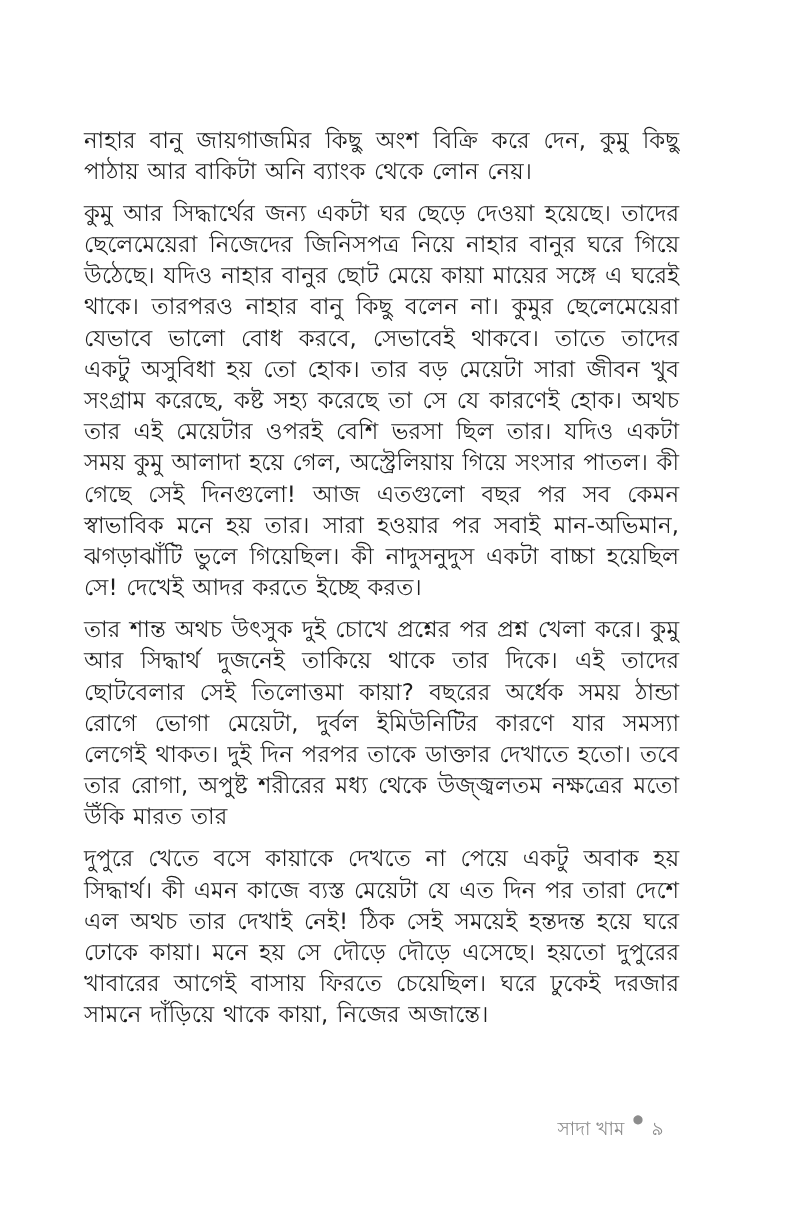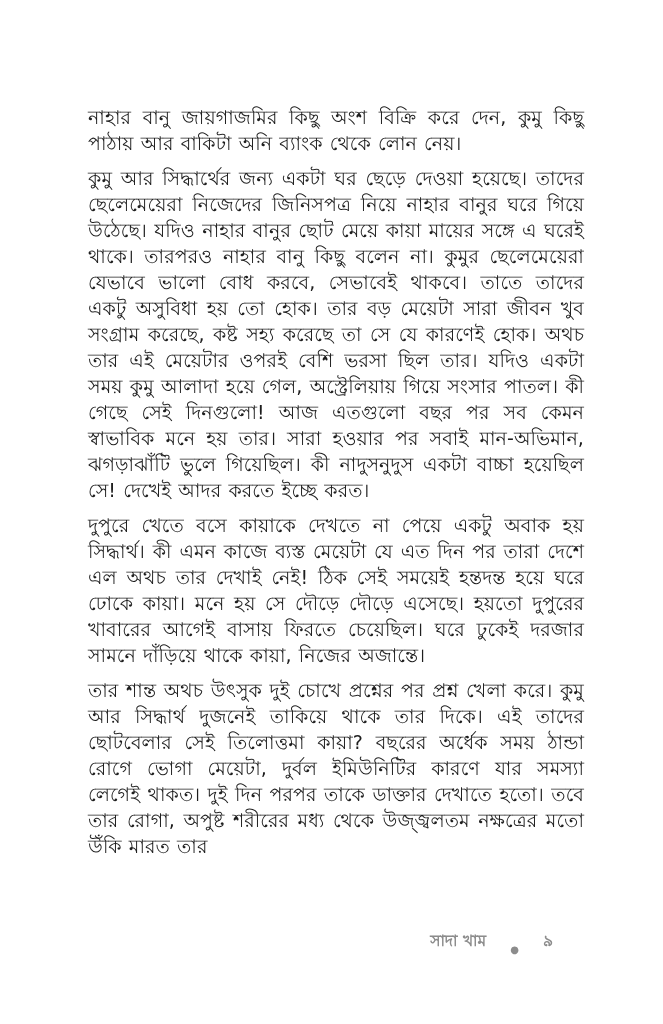--- a/index.html
+++ b/index.html
@@ -18,21 +18,21 @@
     position: absolute;
     top: 0;
     left: 0;
     width: 663px;
     height: 1024px;
     background: #ffffff;
   }
   .text-block {
     position: absolute;
     top: 104px;
-    left: 88px;
+    left: 70px;
     width: 496px;
     color: #1e1e1e;
   }
   .para {
     font-size: 19px;
     line-height: 26px;
     text-align: justify;
     text-justify: inter-word;
     margin: 0 0 9px 0;
     letter-spacing: 0.1px;
@@ -41,41 +41,40 @@
   .para:last-child {
     margin-bottom: 0;
   }
   .footer {
     position: absolute;
     top: 929px;
     right: 110px;
     font-size: 15.5px;
     color: #8c8c8c;
     display: flex;
-    align-items: flex-end;
-    gap: 24px;
+    align-items: flex-start;
+    gap: 7px;
     white-space: nowrap;
-    font-weight: bold;
   }
   .footer .bullet {
     font-size: 10px;
     line-height: 1;
     color: #8c8c8c;
   }
 </style>
 </head>
 <body>
 
 <div class="page">
 
   <div class="text-block">
     <p class="para">নাহার বানু জায়গাজমির কিছু অংশ বিক্রি করে দেন, কুমু কিছু পাঠায় আর বাকিটা অনি ব্যাংক থেকে লোন নেয়।</p>
     <p class="para">কুমু আর সিদ্ধার্থের জন্য একটা ঘর ছেড়ে দেওয়া হয়েছে। তাদের ছেলেমেয়েরা নিজেদের জিনিসপত্র নিয়ে নাহার বানুর ঘরে গিয়ে উঠেছে। যদিও নাহার বানুর ছোট মেয়ে কায়া মায়ের সঙ্গে এ ঘরেই থাকে। তারপরও নাহার বানু কিছু বলেন না। কুমুর ছেলেমেয়েরা যেভাবে ভালো বোধ করবে, সেভাবেই থাকবে। তাতে তাদের একটু অসুবিধা হয় তো হোক। তার বড় মেয়েটা সারা জীবন খুব সংগ্রাম করেছে, কষ্ট সহ্য করেছে তা সে যে কারণেই হোক। অথচ তার এই মেয়েটার ওপরই বেশি ভরসা ছিল তার। যদিও একটা সময় কুমু আলাদা হয়ে গেল, অস্ট্রেলিয়ায় গিয়ে সংসার পাতল। কী গেছে সেই দিনগুলো! আজ এতগুলো বছর পর সব কেমন স্বাভাবিক মনে হয় তার। সারা হওয়ার পর সবাই মান-অভিমান, ঝগড়াঝাঁটি ভুলে গিয়েছিল। কী নাদুসনুদুস একটা বাচ্চা হয়েছিল সে! দেখেই আদর করতে ইচ্ছে করত।</p>
+    <p class="para">তার শান্ত অথচ উৎসুক দুই চোখে প্রশ্নের পর প্রশ্ন খেলা করে। কুমু আর সিদ্ধার্থ দুজনেই তাকিয়ে থাকে তার দিকে। এই তাদের ছোটবেলার সেই তিলোত্তমা কায়া? বছরের অর্ধেক সময় ঠান্ডা রোগে ভোগা মেয়েটা, দুর্বল ইমিউনিটির কারণে যার সমস্যা লেগেই থাকত। দুই দিন পরপর তাকে ডাক্তার দেখাতে হতো। তবে তার রোগা, অপুষ্ট শরীরের মধ্য থেকে উজ্জ্বলতম নক্ষত্রের মতো উঁকি মারত তার</p>
     <p class="para">দুপুরে খেতে বসে কায়াকে দেখতে না পেয়ে একটু অবাক হয় সিদ্ধার্থ। কী এমন কাজে ব্যস্ত মেয়েটা যে এত দিন পর তারা দেশে এল অথচ তার দেখাই নেই! ঠিক সেই সময়েই হন্তদন্ত হয়ে ঘরে ঢোকে কায়া। মনে হয় সে দৌড়ে দৌড়ে এসেছে। হয়তো দুপুরের খাবারের আগেই বাসায় ফিরতে চেয়েছিল। ঘরে ঢুকেই দরজার সামনে দাঁড়িয়ে থাকে কায়া, নিজের অজান্তে।</p>
-    <p class="para">তার শান্ত অথচ উৎসুক দুই চোখে প্রশ্নের পর প্রশ্ন খেলা করে। কুমু আর সিদ্ধার্থ দুজনেই তাকিয়ে থাকে তার দিকে। এই তাদের ছোটবেলার সেই তিলোত্তমা কায়া? বছরের অর্ধেক সময় ঠান্ডা রোগে ভোগা মেয়েটা, দুর্বল ইমিউনিটির কারণে যার সমস্যা লেগেই থাকত। দুই দিন পরপর তাকে ডাক্তার দেখাতে হতো। তবে তার রোগা, অপুষ্ট শরীরের মধ্য থেকে উজ্জ্বলতম নক্ষত্রের মতো উঁকি মারত তার</p>
   </div>
 
   <div class="footer">
     <span>সাদা খাম</span>
     <span class="bullet">●</span>
     <span>৯</span>
   </div>
 
 </div>
 

